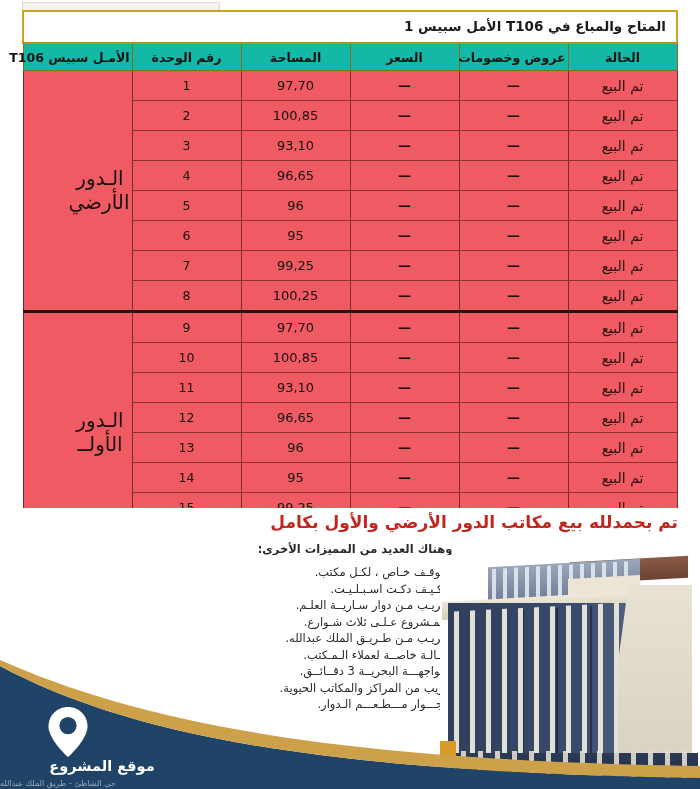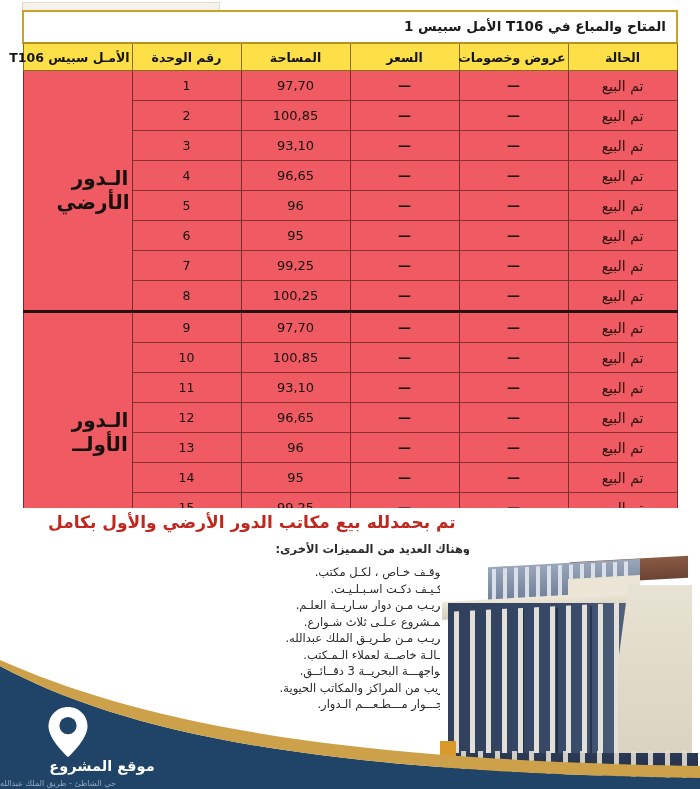--- a/index.html
+++ b/index.html
@@ -41,21 +41,21 @@
     border-top-left-radius:0;
     height:26px;
     text-align:right;
     padding:1px 10px 3px 10px;
     font-size:13.5px;font-weight:bold;color:#1a1a1a;
     white-space:nowrap;
   }
 
   
   thead th{
-    background:#fde047;
+    background:#14b8a6;
     border:1.5px solid #8a6d1c;
     height:24px;
     font-size:12.5px;font-weight:bold;color:#141414;
     text-align:center;vertical-align:middle;
     padding:1px 2px;
     white-space:nowrap;
   }
 
   
   tbody td{
@@ -68,41 +68,41 @@
     text-align:center;vertical-align:middle;
     font-size:12.5px;color:#16120f;
     padding:0 2px;
     white-space:nowrap;
   }
   tbody td.area{font-weight:normal;font-size:13px;}
   tbody td.unit{font-weight:normal;font-size:12.5px;}
   tbody td.state{font-size:14px;color:#2a1410;}
   tbody td.dash{font-size:13px;font-weight:bold;letter-spacing:0;}
   tbody td.floor{
-    font-size:20px;font-weight:bold;color:#17120f;
+    font-size:20px;font-weight:normal;color:#17120f;
     line-height:1.18;letter-spacing:1px;padding-left:47px;
   }
   tr.section-end td{border-bottom:3px solid #2a0f0f;}
   tr.section-start td{border-top:3px solid #2a0f0f;}
   tbody tr:last-child td{border-bottom:2px solid #7a2b2b;}
 
   
   #mid-panel{
     position:absolute;left:0;top:508px;width:700px;height:281px;
     background:#ffffff;overflow:hidden;
   }
   #headline{
     position:absolute;right:22px;top:4px;width:630px;
-    text-align:left;
+    text-align:right;
     font-size:17px;font-weight:bold;color:#c0281f;
     letter-spacing:0;white-space:nowrap;
   }
   #sub-headline{
     position:absolute;right:230px;top:34px;width:230px;
-    text-align:right;
+    text-align:center;
     font-size:11.5px;font-weight:bold;color:#2b2b2b;
     white-space:nowrap;
   }
 
   
   #features{
     position:absolute;right:236px;top:57px;width:222px;
     list-style:none;margin:0;padding:0;
   }
   #features li{

